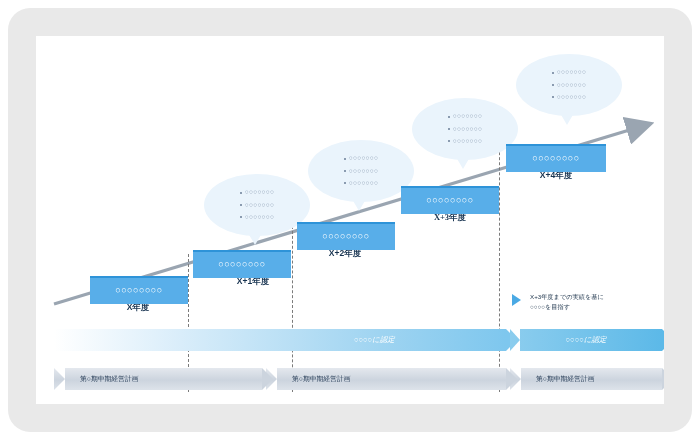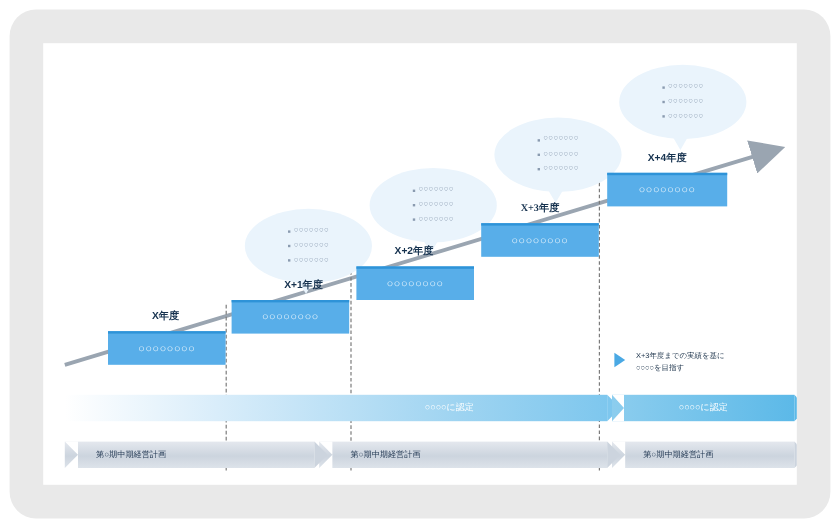--- a/index.html
+++ b/index.html
@@ -46,20 +46,21 @@
     position:absolute;left:0;top:0;height:2px;width:100%;
     background:#2e93d8;
   }
   .bar-label{
     position:absolute;
     font-size:8.5px;
     font-weight:bold;
     color:#16324f;
     white-space:nowrap;
     text-align:center;
+    margin-top:44px;
   }
 
   
   .bubble{
     position:absolute;
     background:#eaf4fc;
     border-radius:50%/50%;
     display:flex;flex-direction:column;justify-content:center;
     box-sizing:border-box;
   }
@@ -84,20 +85,21 @@
   .bline .txt{letter-spacing:0.3px;}
 
   
   .band{
     position:absolute;
     height:22px;
     display:flex;align-items:center;
     font-size:7.5px;
     color:#ffffff;
     white-space:nowrap;
+    font-style:italic;
   }
   .band1{
     left:18px;top:293px;width:452px;
     background:linear-gradient(to right,#ffffff 0%,#d9edfa 28%,#9fd4f1 72%,#7ec7ee 100%);
   }
   .band1 .bl{position:absolute;left:300px;color:#ffffff;}
   .band1:after{
     content:"";position:absolute;right:-11px;top:0;
     width:0;height:0;
     border-top:11px solid transparent;

